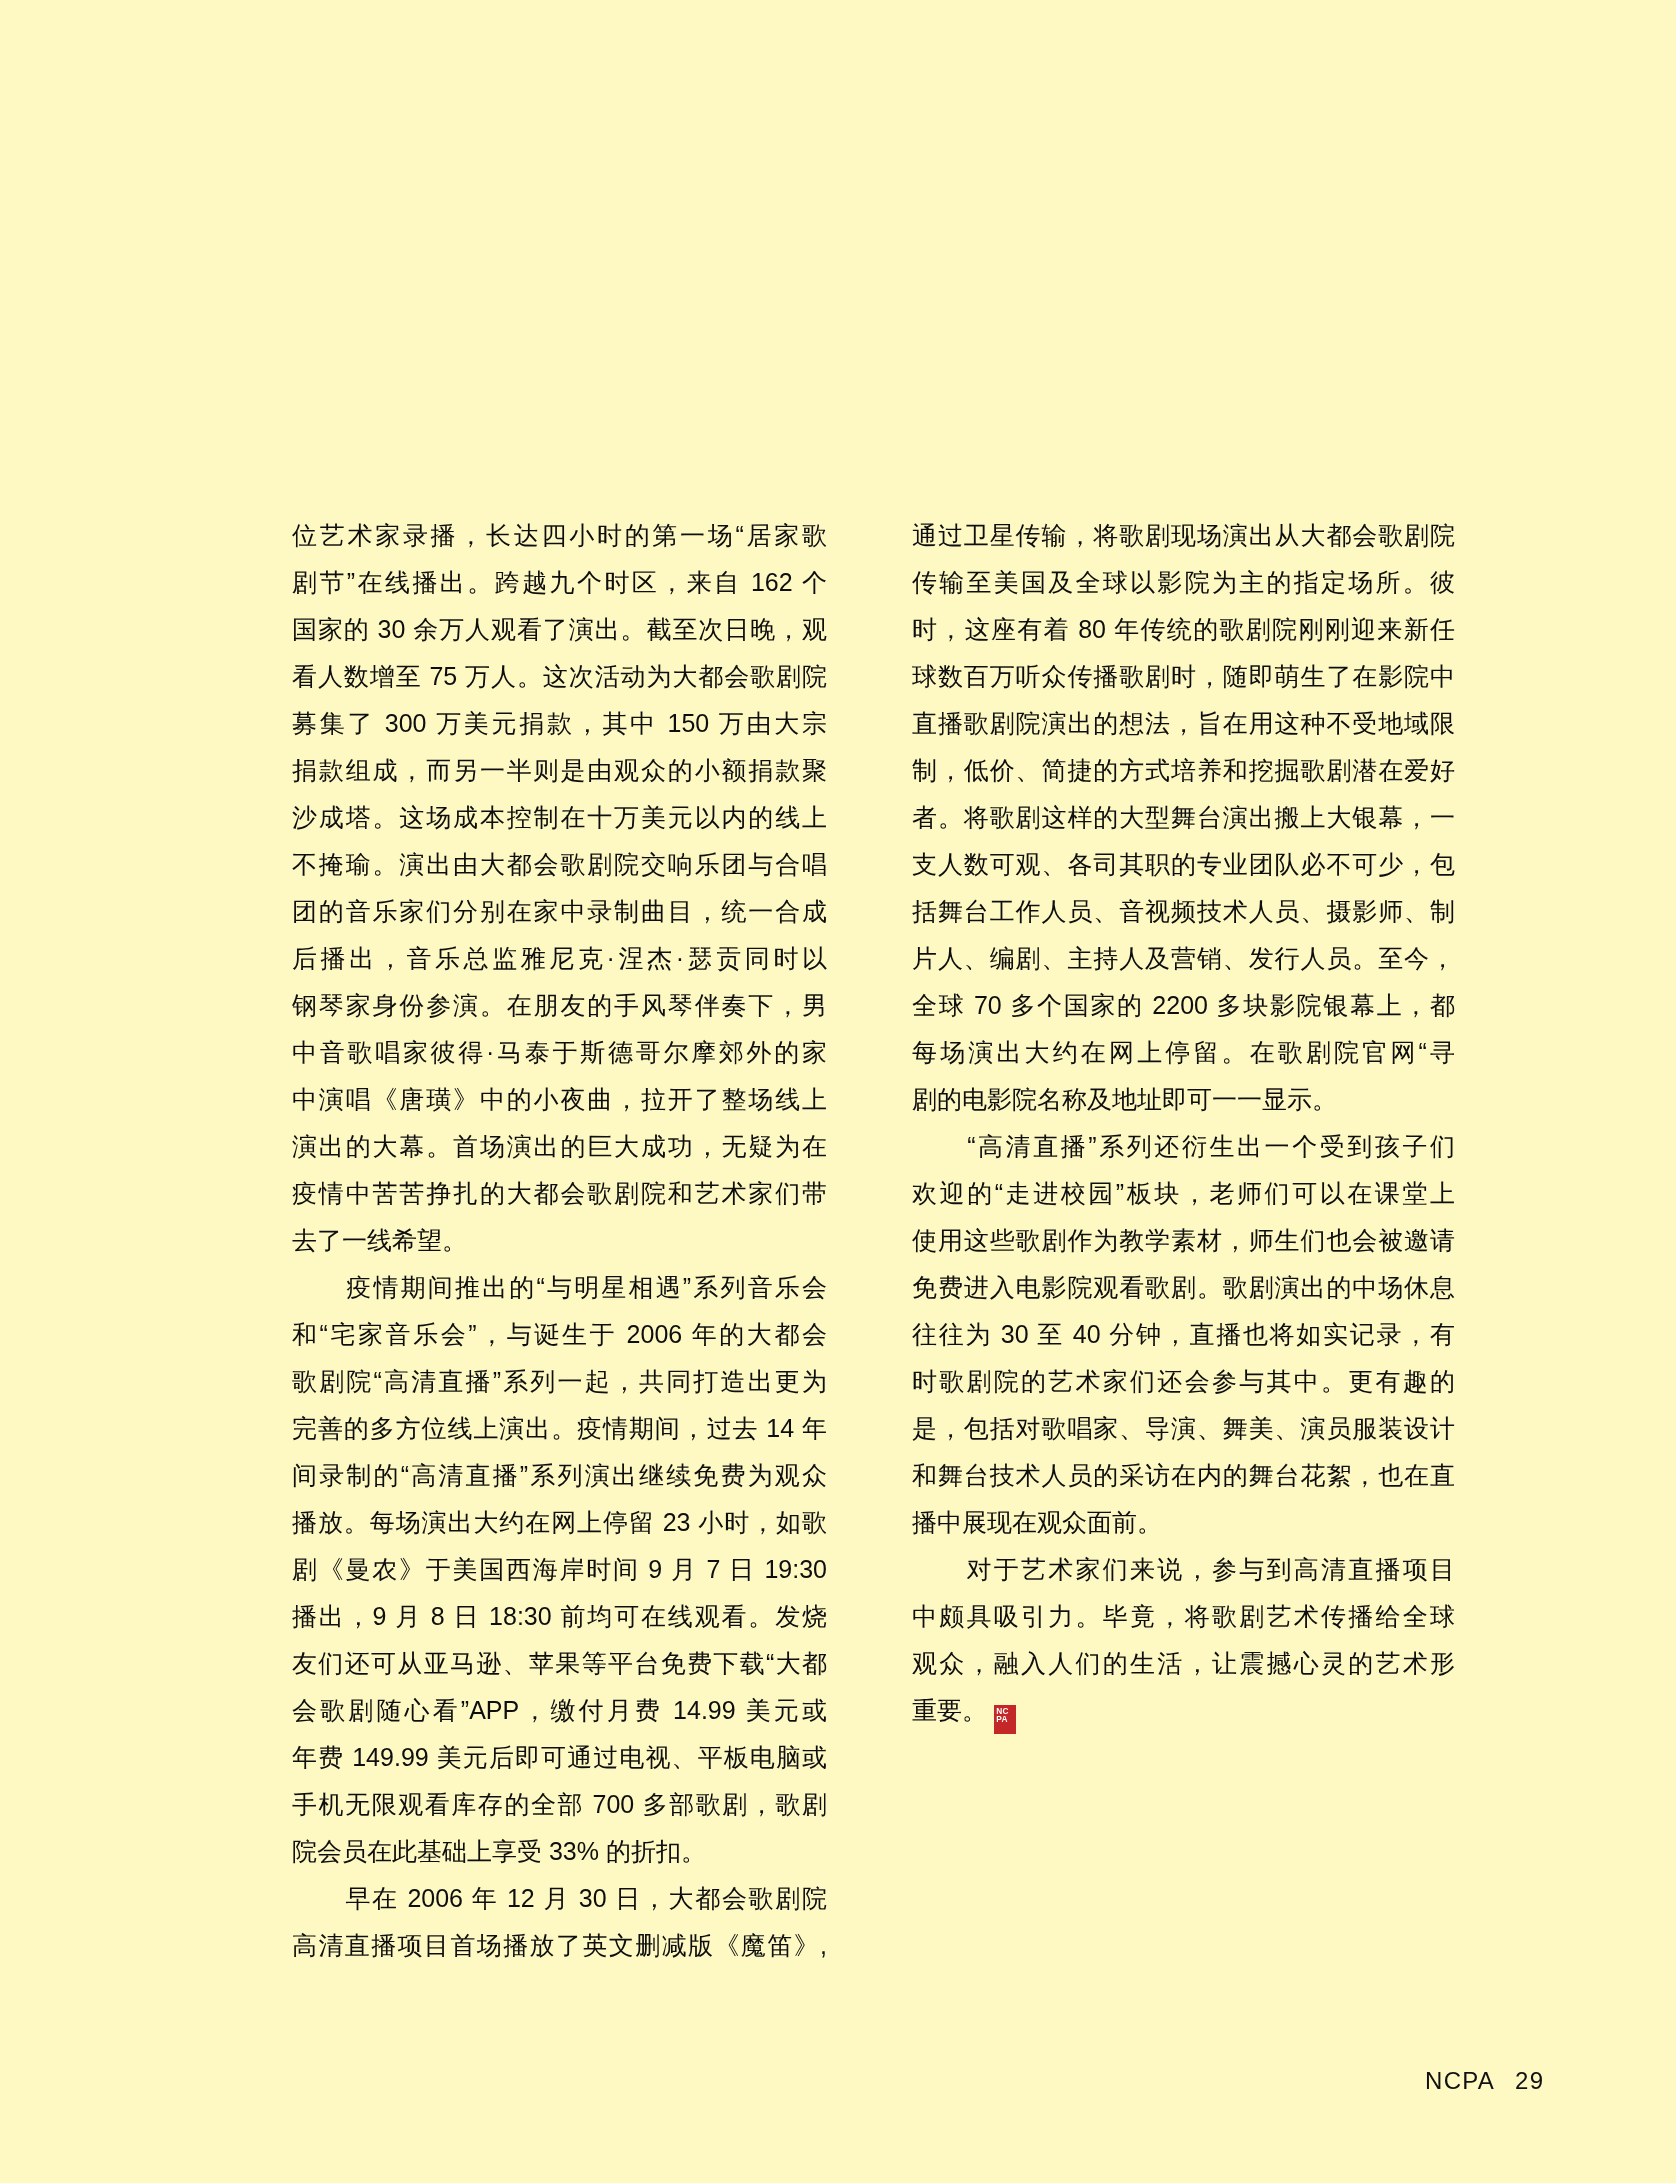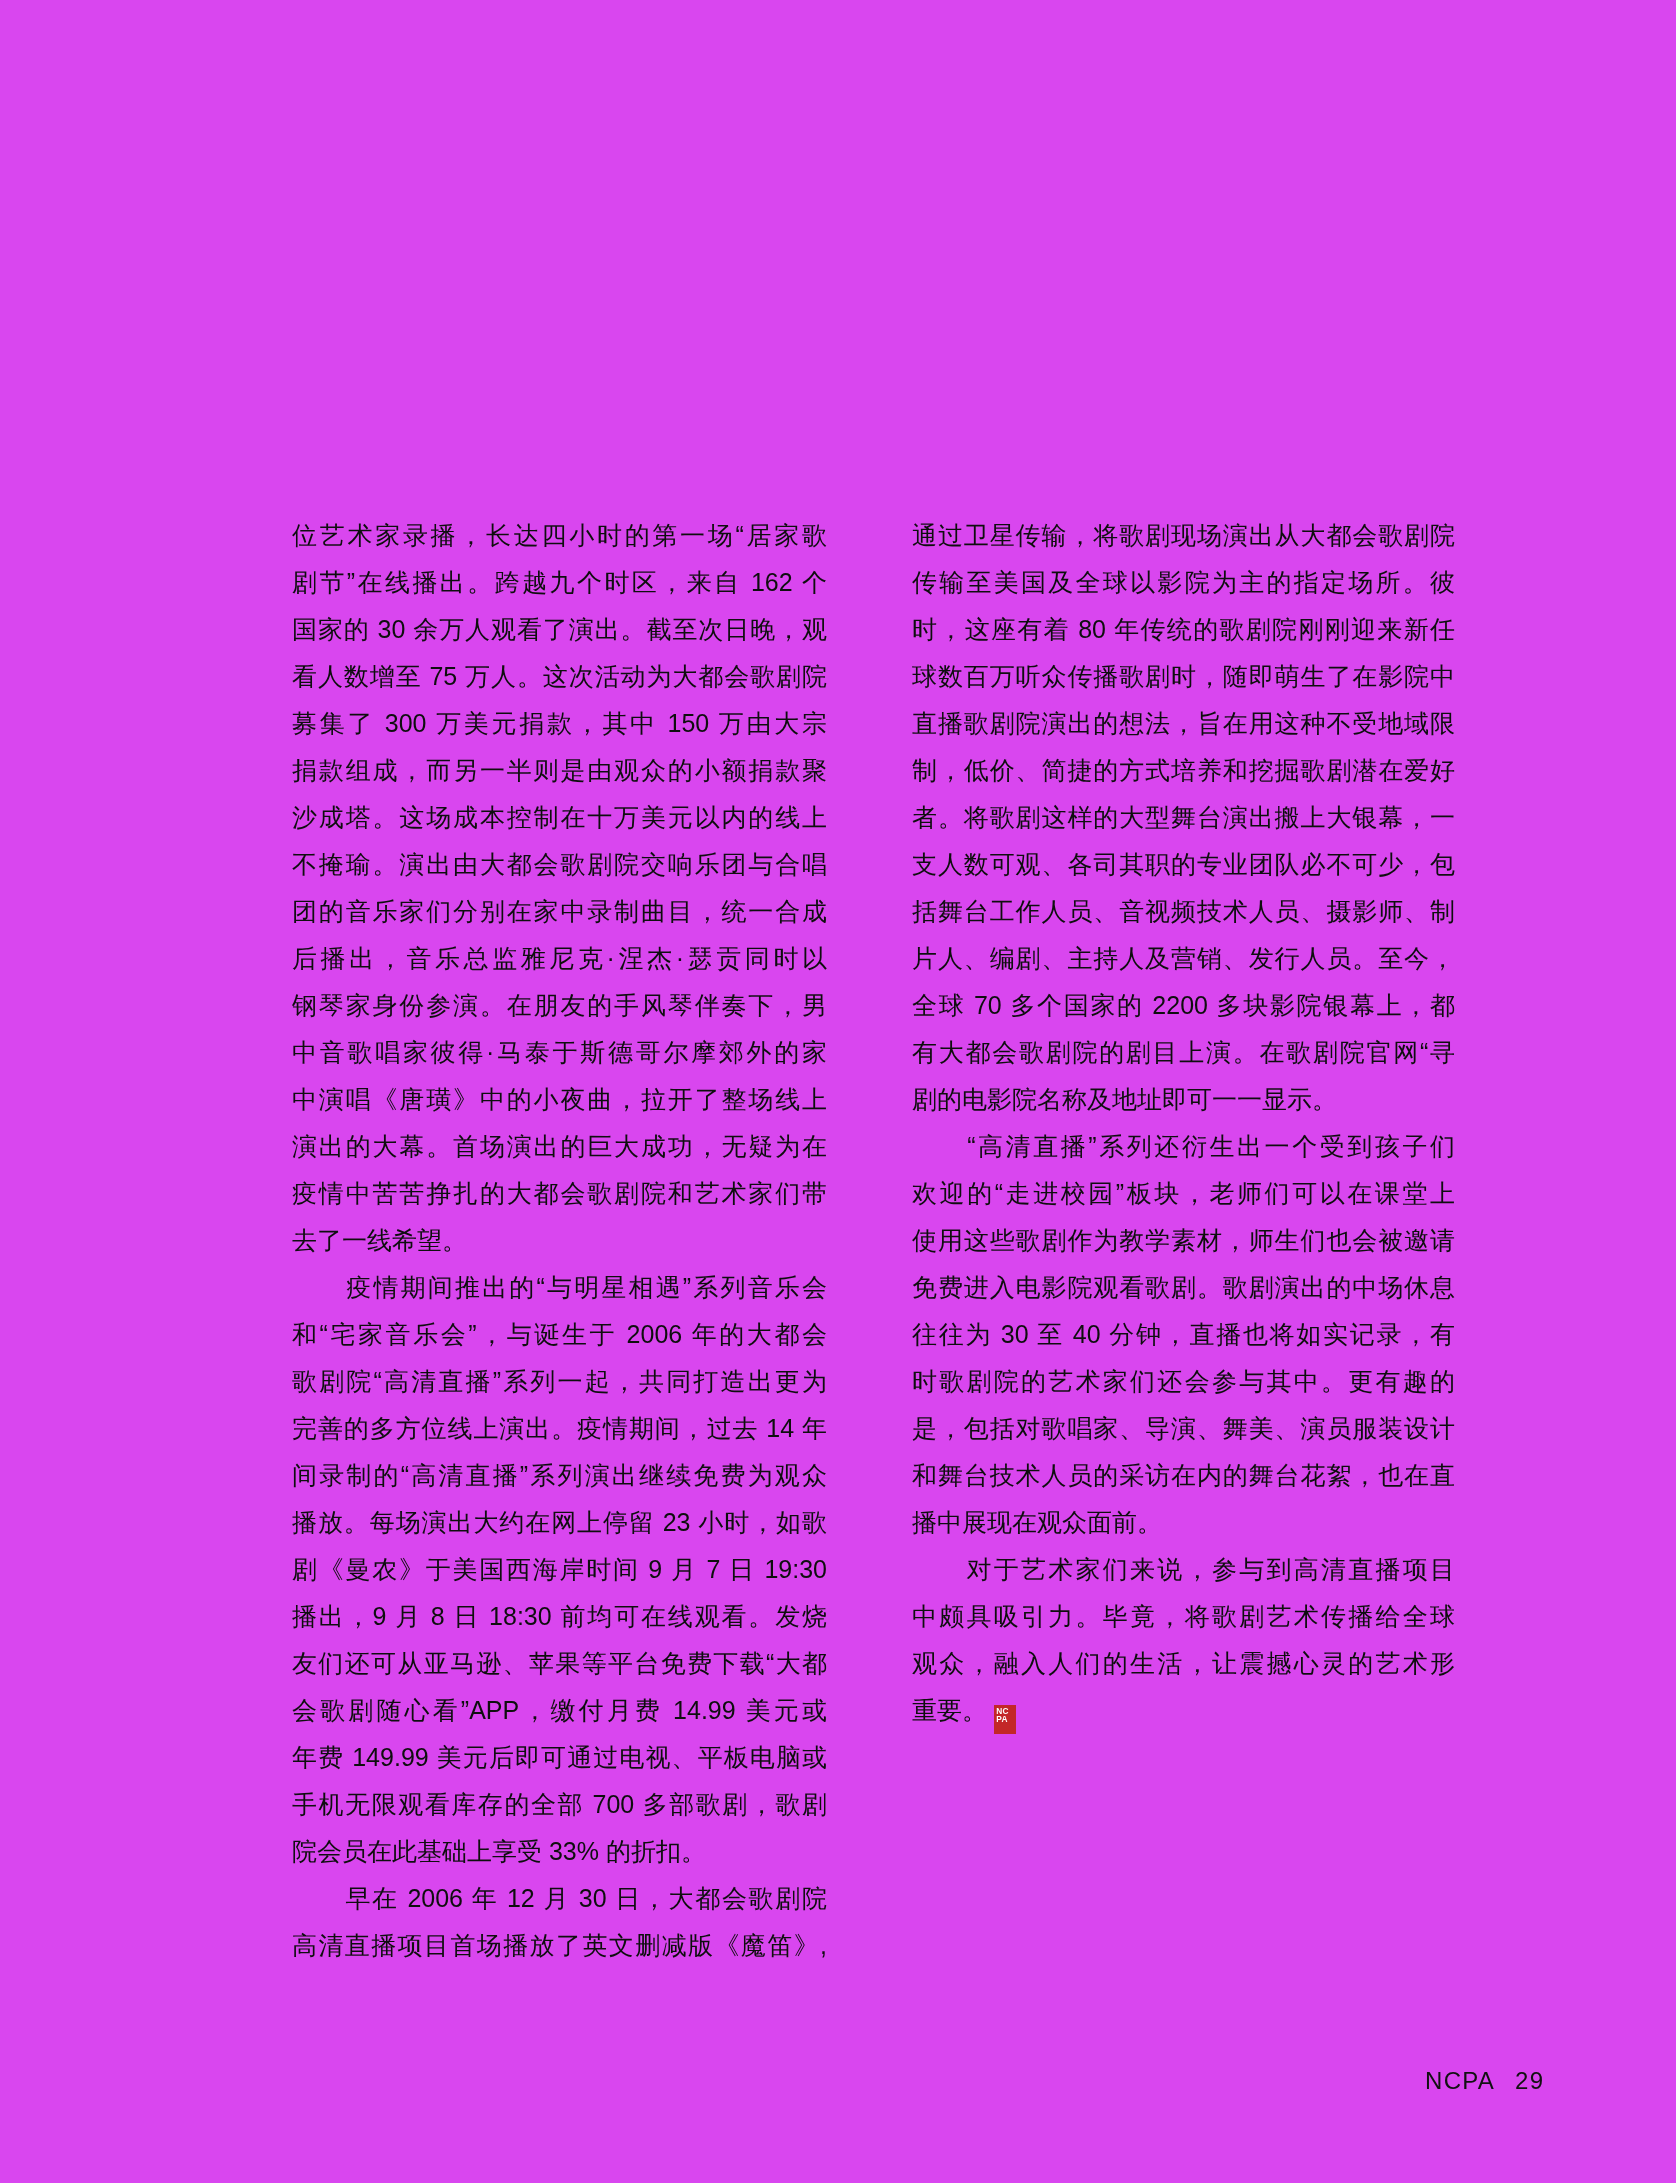--- a/index.html
+++ b/index.html
@@ -1,20 +1,20 @@
 <!DOCTYPE html>
 <html style="font-size:10.6px"><head>
 <meta charset="utf-8">
 <style>
   html,body{margin:0;padding:0;background:#ffffff;}
   .page{
     position:relative;
     width:1676px;
     height:2183px;
-    background:#d946ef;
+    background:#fef9c3;
     font-family:"Liberation Sans","DejaVu Sans",sans-serif;
     color:#0e0e0e;
     overflow:hidden;
   }
   .column{position:absolute;top:512px;}
   .column-left{left:292px;width:535px;}
   .column-right{left:912px;width:543px;}
   .line{
     font-size:25px;
     line-height:47px;
@@ -103,21 +103,21 @@
           <div class="line">传输至美国及全球以影院为主的指定场所。彼</div>
           <div class="line">时，这座有着 80 年传统的歌剧院刚刚迎来新任</div>
           <div class="line">球数百万听众传播歌剧时，随即萌生了在影院中</div>
           <div class="line">直播歌剧院演出的想法，旨在用这种不受地域限</div>
           <div class="line">制，低价、简捷的方式培养和挖掘歌剧潜在爱好</div>
           <div class="line">者。将歌剧这样的大型舞台演出搬上大银幕，一</div>
           <div class="line">支人数可观、各司其职的专业团队必不可少，包</div>
           <div class="line">括舞台工作人员、音视频技术人员、摄影师、制</div>
           <div class="line">片人、编剧、主持人及营销、发行人员。至今，</div>
           <div class="line">全球 70 多个国家的 2200 多块影院银幕上，都</div>
-          <div class="line">有大都会歌剧院的剧目上演。在歌剧院官网“寻</div>
+          <div class="line">每场演出大约在网上停留。在歌剧院官网“寻</div>
           <div class="line para-end">剧的电影院名称及地址即可一一显示。</div>
           <div class="line">　　“高清直播”系列还衍生出一个受到孩子们</div>
           <div class="line">欢迎的“走进校园”板块，老师们可以在课堂上</div>
           <div class="line">使用这些歌剧作为教学素材，师生们也会被邀请</div>
           <div class="line">免费进入电影院观看歌剧。歌剧演出的中场休息</div>
           <div class="line">往往为 30 至 40 分钟，直播也将如实记录，有</div>
           <div class="line">时歌剧院的艺术家们还会参与其中。更有趣的</div>
           <div class="line">是，包括对歌唱家、导演、舞美、演员服装设计</div>
           <div class="line">和舞台技术人员的采访在内的舞台花絮，也在直</div>
           <div class="line para-end">播中展现在观众面前。</div>

